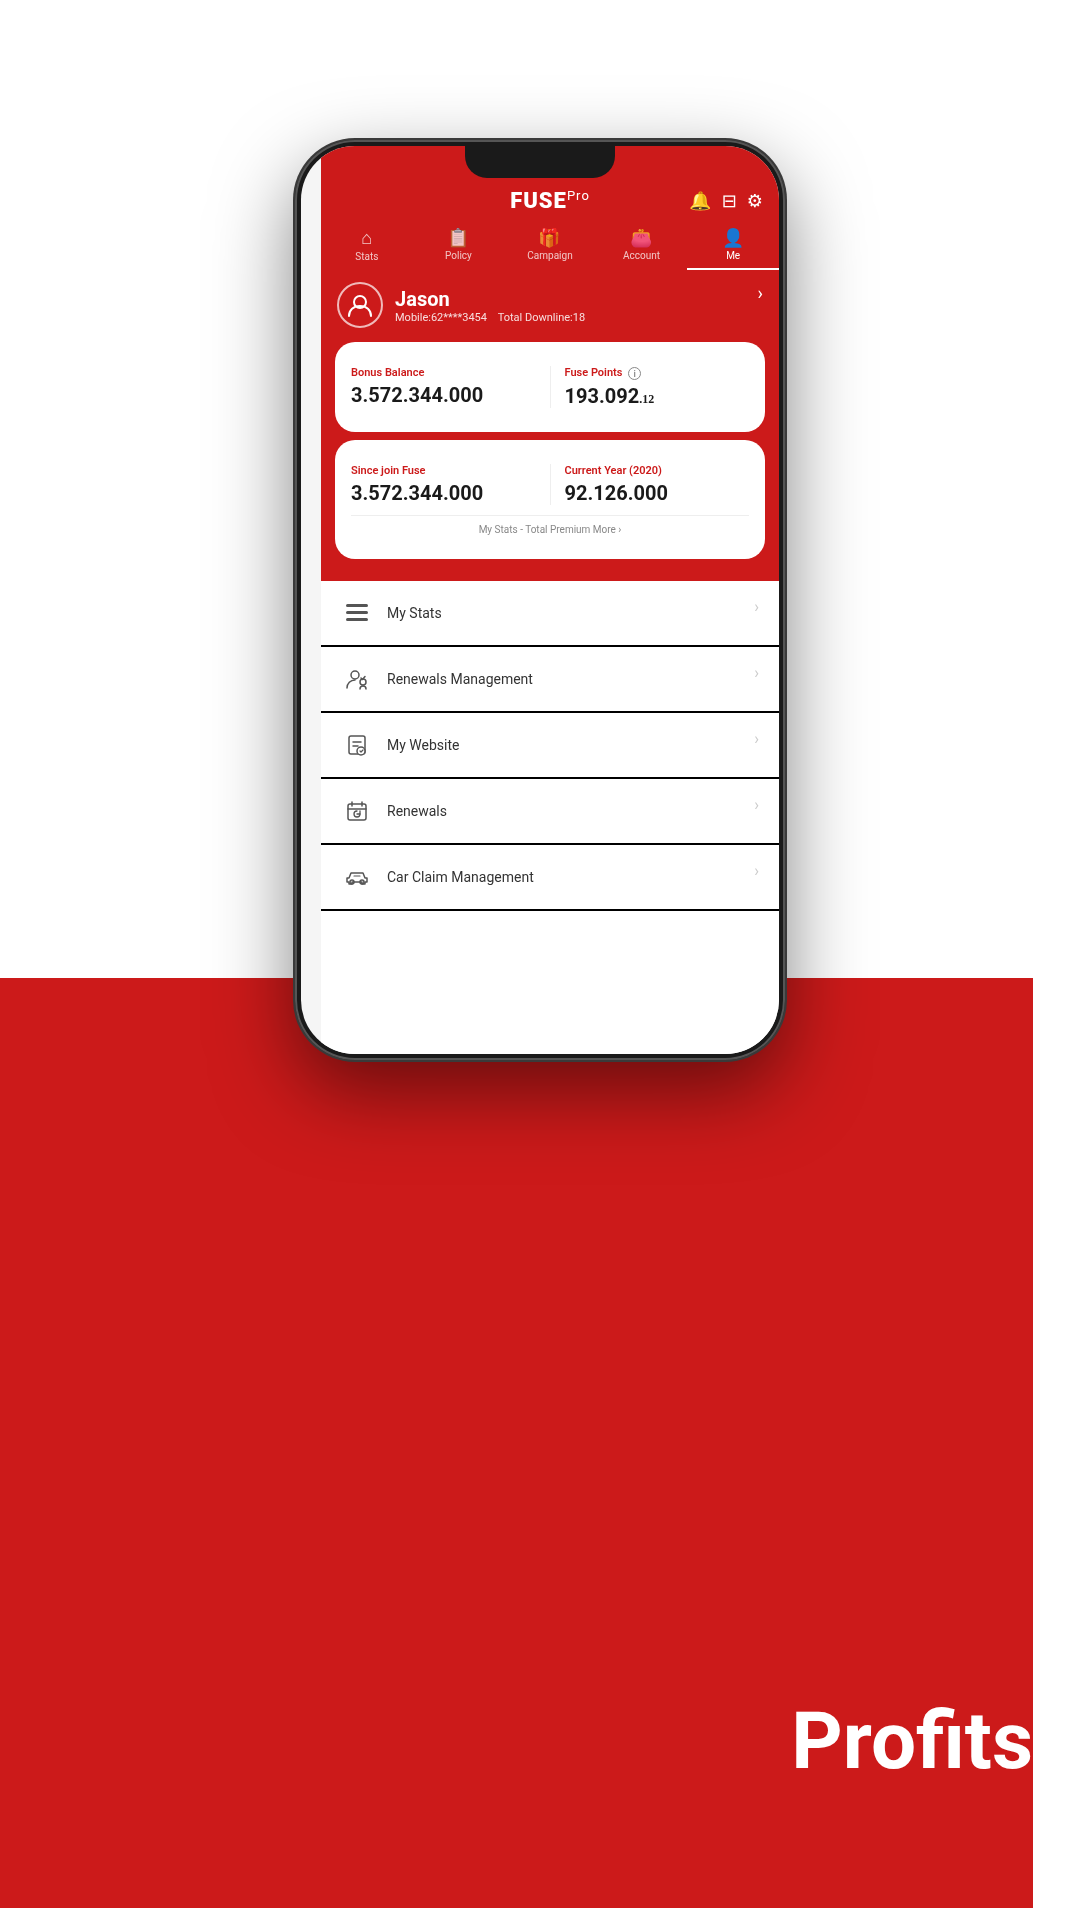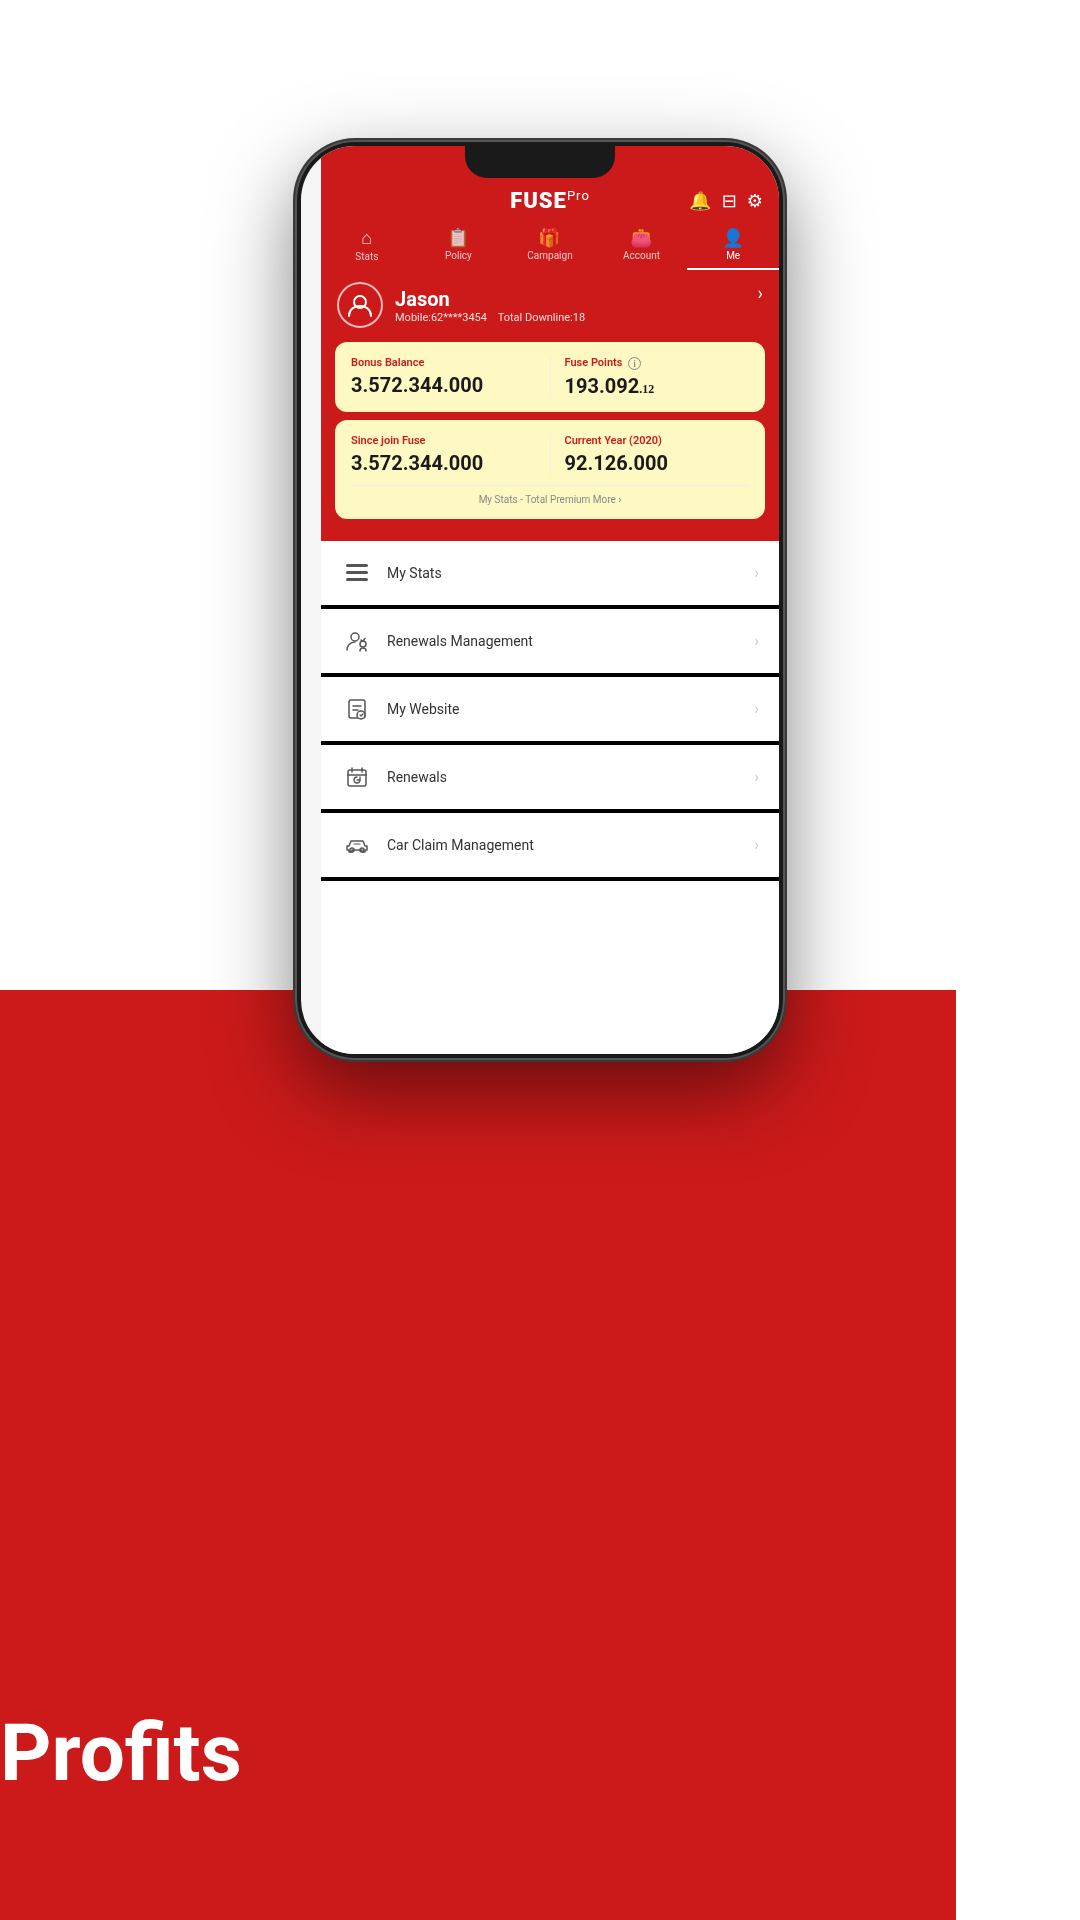--- a/index.html
+++ b/index.html
@@ -7,28 +7,28 @@
       width: 1080px;
       height: 1920px;
       background: #ffffff;
       font-family: -apple-system, BlinkMacSystemFont, 'Segoe UI', Roboto, sans-serif;
       overflow: hidden;
     }
 
     
     .bottom-red {
       position: absolute;
-      bottom: 0;
+      bottom: 12px;
       left: 0;
-      width: 956px;
+      width: 1033px;
       height: 930px;
       background: #cc1a1a;
       display: flex;
       flex-direction: column;
-      align-items: flex-start;
+      align-items: flex-end;
       justify-content: flex-end;
       padding-bottom: 120px;
     }
 
     .tagline-line1 {
       color: #ffffff;
       font-size: 80px;
       font-weight: 700;
       text-align: center;
     }
@@ -242,23 +242,23 @@
       font-size: 18px;
     }
 
     
     .cards-area {
       background: #cc1a1a;
       padding: 0 14px 14px;
     }
 
     .card {
-      background: #fef9c3;
-      border-radius: 12px;
-      padding: 14px 16px;
+      background: #ffffff;
+      border-radius: 20px;
+      padding: 24px 16px;
       margin-bottom: 8px;
     }
 
     .card-row {
       display: flex;
       gap: 10px;
     }
 
     .card-half {
       flex: 1;
@@ -312,23 +312,22 @@
 
     
     .menu-list {
       background: #ffffff;
       flex: 1;
       overflow: hidden;
     }
 
     .menu-item {
       display: flex;
-      align-items: center;
       padding: 16px 20px;
-      border-bottom: 4px solid #000000;
+      border-bottom: 2px solid #000000;
       cursor: pointer;
       justify-content: space-between;
     }
 
     .menu-item-left {
       display: flex;
       align-items: center;
       gap: 14px;
     }
 

